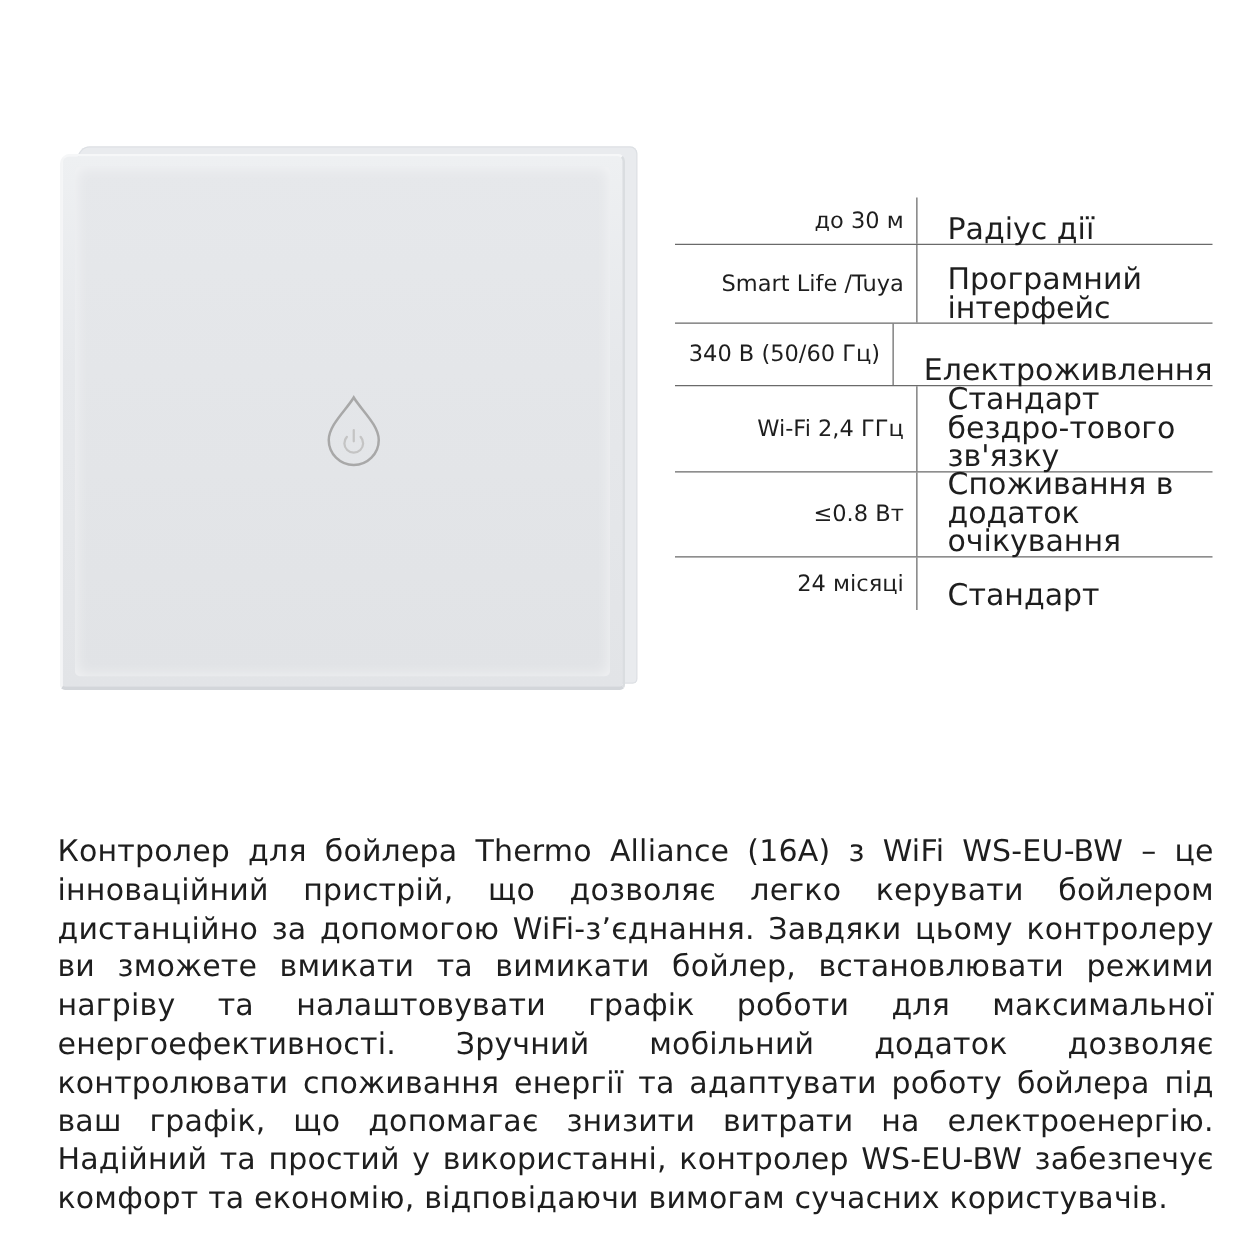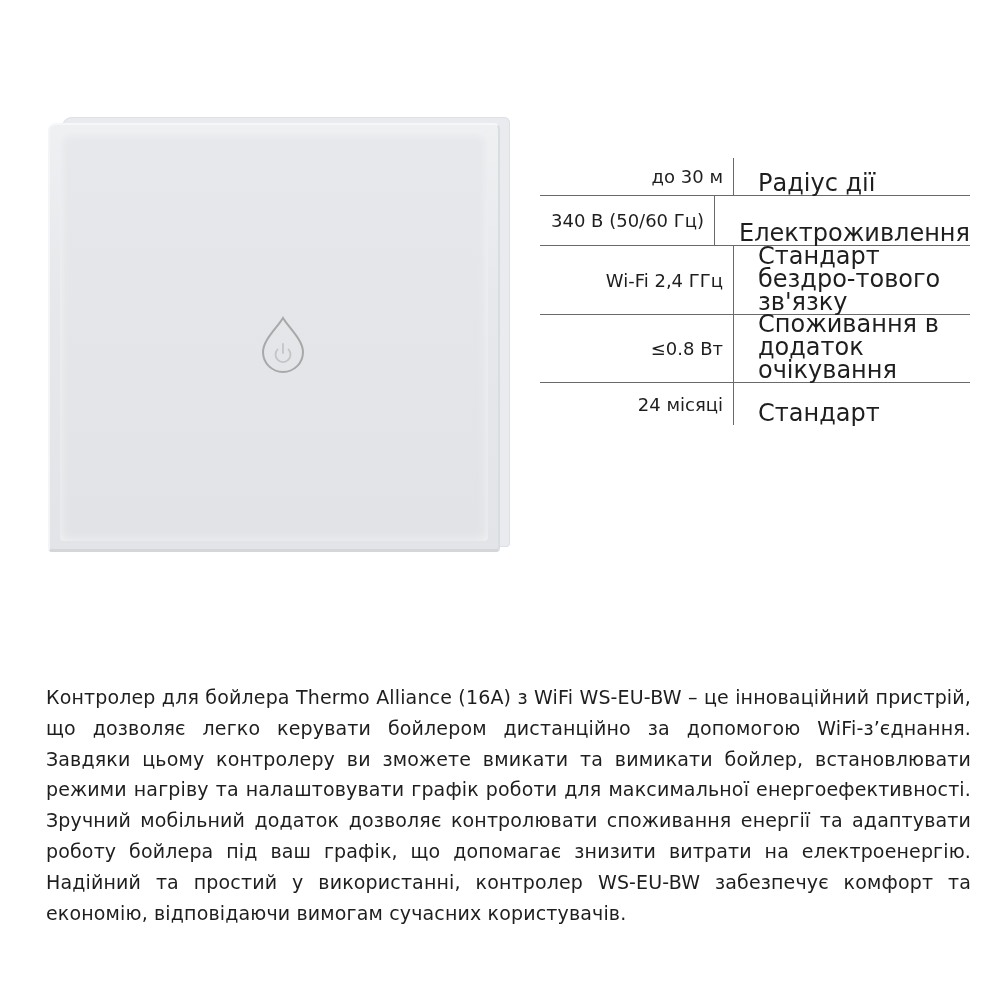--- a/index.html
+++ b/index.html
@@ -121,23 +121,23 @@
     .spec-row.r1 { height: 63px; }
     .spec-row.r2 { height: 50px; }
     .spec-row.r3 { height: 69px; }
     .spec-row.r4 { height: 68px; }
     .spec-row.r5 { height: 42px; }
 
     
     .description {
       position: absolute;
       left: 46px;
-      top: 663px;
+      top: 642px;
       width: 925px;
-      font-size: 19px;
+      font-size: 24px;
       line-height: 30.8px;
       text-align: justify;
       color: #1e1e1e;
       letter-spacing: 0.15px;
     }
   </style>
 </head>
 <body>
 
 <div class="product">
@@ -153,20 +153,24 @@
     </svg>
   </div>
 </div>
 
 <div class="specs">
   <div class="spec-table">
     <div class="spec-row r0">
       <div class="spec-value">до 30 м</div>
       <div class="spec-label">Радіус дії</div>
     </div>
+    <div class="spec-row r1">
+      <div class="spec-value">Smart Life /Tuya</div>
+      <div class="spec-label" style="max-width:170px">Програмний інтерфейс</div>
+    </div>
     <div class="spec-row r2">
       <div class="spec-value">340 В (50/60 Гц)</div>
       <div class="spec-label">Електроживлення</div>
     </div>
     <div class="spec-row r3">
       <div class="spec-value">Wi-Fi 2,4 ГГц</div>
       <div class="spec-label" style="max-width:220px">Стандарт бездро-тового зв'язку</div>
     </div>
     <div class="spec-row r4">
       <div class="spec-value">≤0.8 Вт</div>

